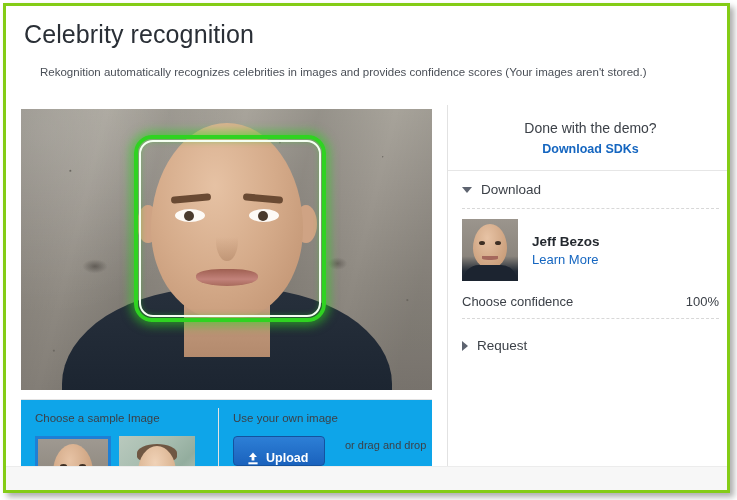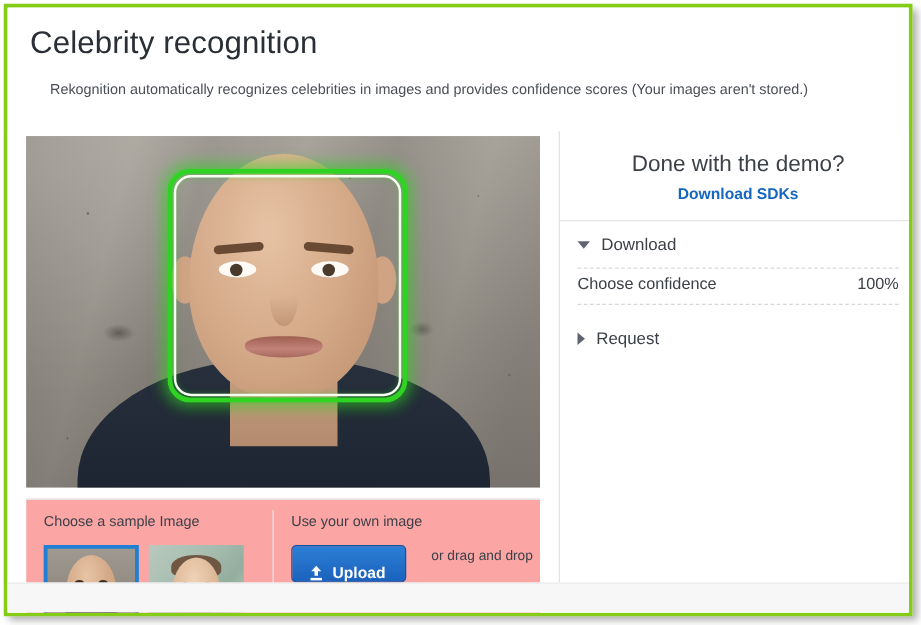--- a/index.html
+++ b/index.html
@@ -150,21 +150,21 @@
     border: 2px solid #f4fff2;
     border-radius: 14px;
   }
 
   
   .lower {
     position: absolute;
     left: 15px; top: 294px;
     width: 411px; height: 101px;
     border-top: 1px solid #e3e3e3;
-    background: #fca5a5;
+    background: #0ea5e9;
   }
   .lower-split {
     position:absolute; left:197px; top:8px;
     width:1px; height:101px; background:#e3e3e3;
   }
   .col-label {
     font-size: 11.5px;
     color: #3c4148;
     position: absolute;
     top: 12px;
@@ -273,21 +273,21 @@
     font-weight: bold;
     cursor: pointer;
     font-family: "Liberation Sans", sans-serif;
   }
 
   
   .demo-cta {
     padding: 13px 0 14px 0;
     text-align: center;
   }
-  .demo-q { font-size: 18px; color: #3c4148; line-height: 1.5; }
+  .demo-q { font-size: 14px; color: #3c4148; line-height: 1.5; }
   .demo-link {
     display:block;
     font-size: 12.5px;
     font-weight: bold;
     color: #1566c0;
     text-decoration: none;
     margin-top: 3px;
     cursor: pointer;
   }
 
@@ -444,20 +444,33 @@
         <a class="demo-link">Download SDKs</a>
       </div>
 
       <div class="sec">
         <div class="sec-head">
           <span class="tri down"></span>
           <span class="sec-title">Download</span>
         </div>
         <div class="dashed"></div>
 
+        <div class="result-row">
+          <div class="result-thumb">
+            <div class="t-head"></div>
+              <div class="t-eye l"></div>
+              <div class="t-eye r"></div>
+            <div class="t-mouth"></div>
+              <div class="t-torso"></div>
+          </div>
+          <div>
+            <div class="result-name">Jeff Bezos</div>
+            <a class="result-link">Learn More</a>
+          </div>
+        </div>
 
         <div class="conf-row">
           <span>Choose confidence</span>
           <span>100%</span>
         </div>
         <div class="dashed"></div>
       </div>
 
       <div class="sec" style="border-top:none;margin-top:8px;">
         <div class="sec-head">

